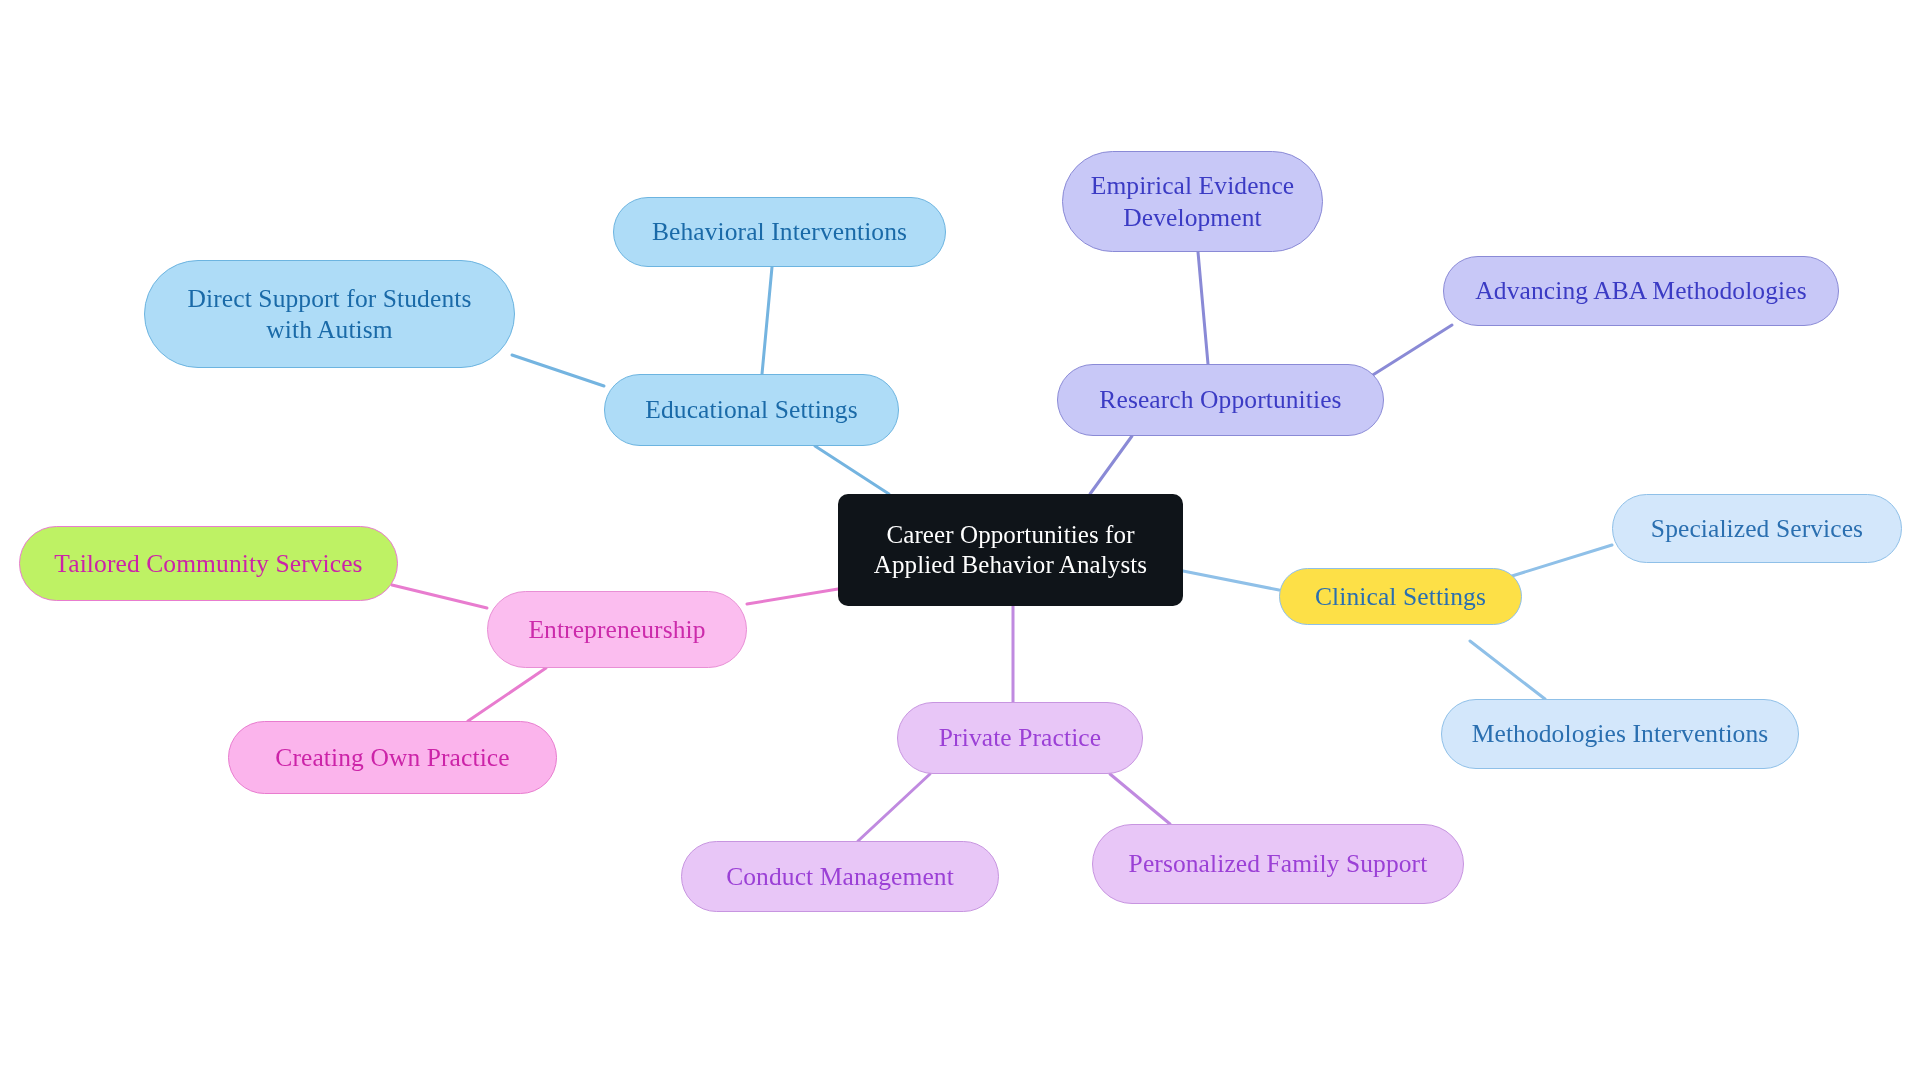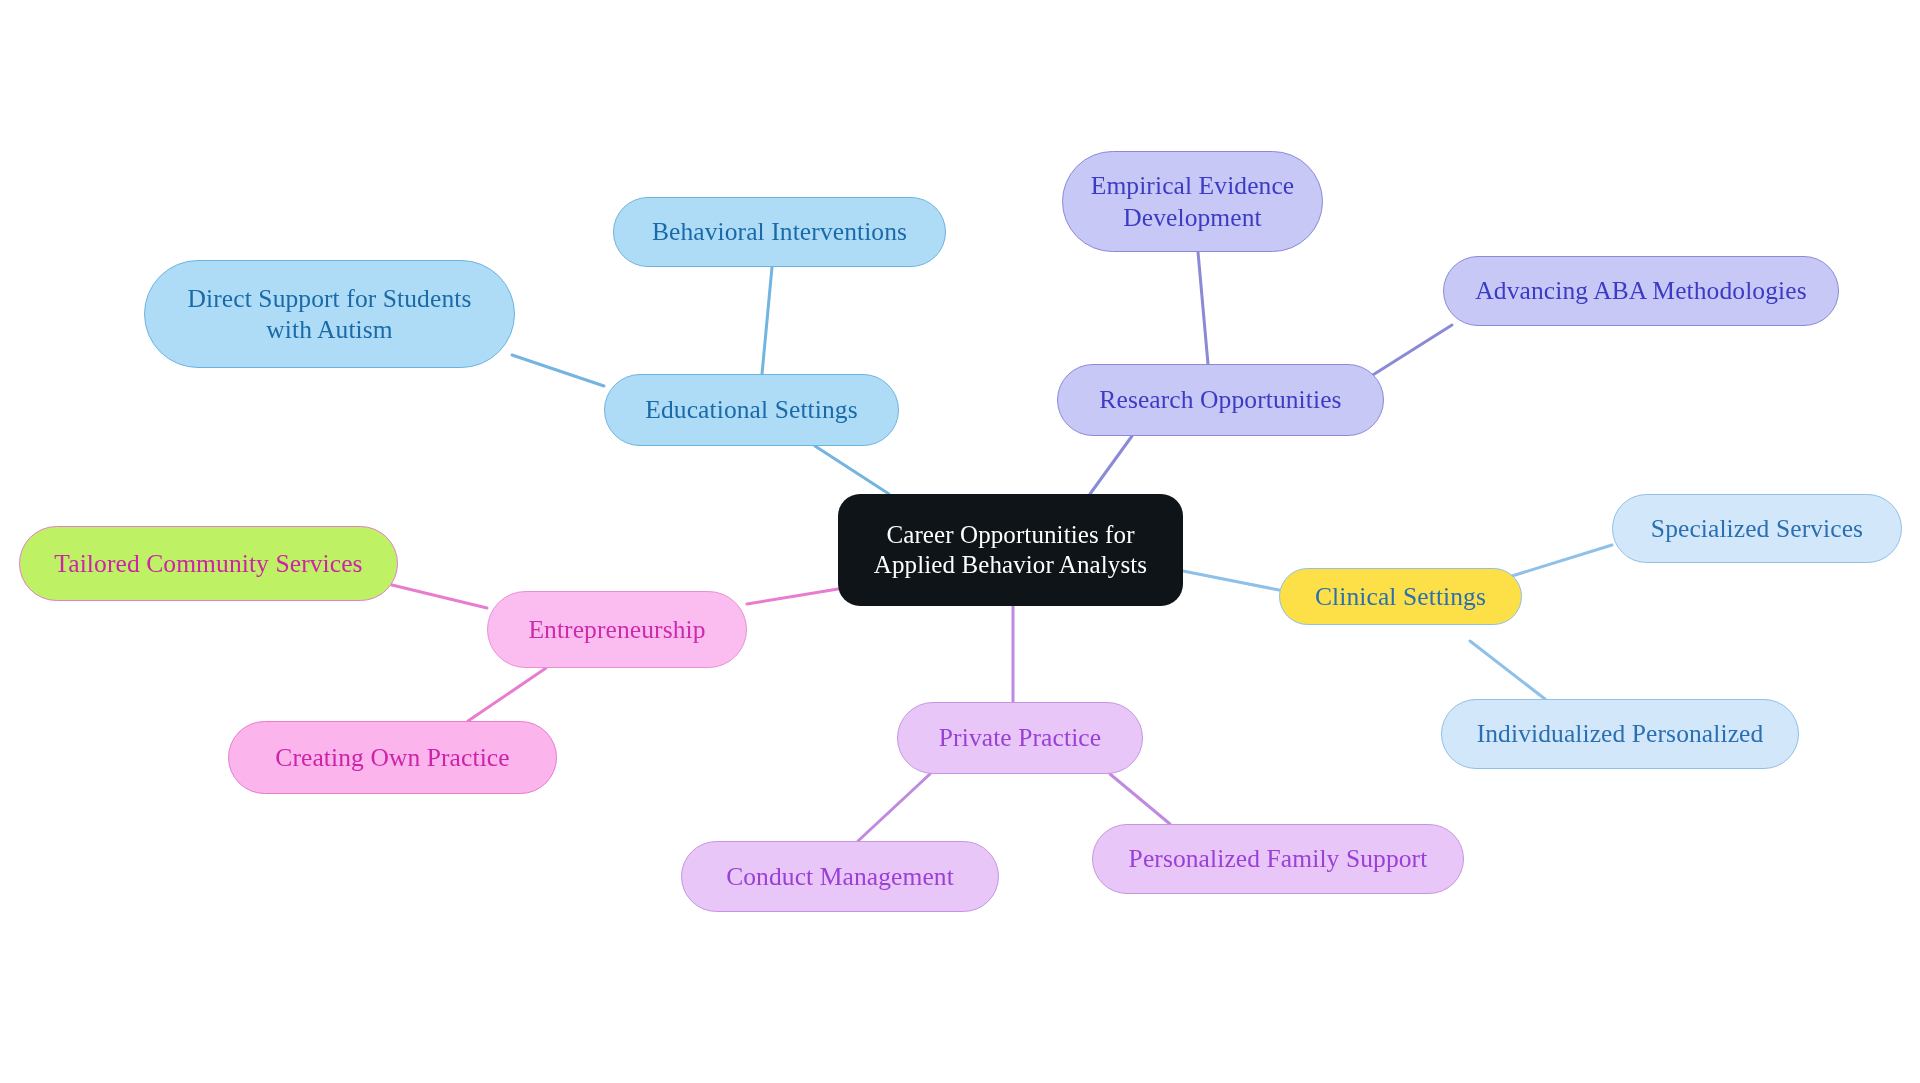--- a/index.html
+++ b/index.html
@@ -33,21 +33,21 @@
     text-align: center;
     border-radius: 999px;
     border-width: 1.5px;
     border-style: solid;
     line-height: 1.22;
     white-space: pre-line;
     padding: 0 10px;
     font-family: Liberation Serif, serif;
   }
   .node.root {
-    border-radius: 22px;
+    border-radius: 10px;
     border: none;
     color: #ffffff;
     background: #0f1419;
     font-size: 25px;
     letter-spacing: 0.1px;
   }
   .node.leaf, .node.branch {
     font-size: 25.5px;
     letter-spacing: 0.1px;
   }
@@ -79,21 +79,21 @@
       <div class="node branch" style="left: 604px; top: 374px; width: 295px; height: 72px; background: rgb(174, 220, 247); border-color: rgb(108, 180, 224); color: rgb(26, 106, 168);"><span>Educational Settings</span></div>
       <div class="node branch" style="left: 613px; top: 197px; width: 333px; height: 70px; background: rgb(174, 220, 247); border-color: rgb(108, 180, 224); color: rgb(26, 106, 168);"><span>Behavioral Interventions</span></div>
       <div class="node branch" style="left: 144px; top: 260px; width: 371px; height: 108px; background: rgb(174, 220, 247); border-color: rgb(108, 180, 224); color: rgb(26, 106, 168);"><span>Direct Support for Students
 with Autism</span></div>
       <div class="node branch" style="left: 1057px; top: 364px; width: 327px; height: 72px; background: rgb(200, 200, 247); border-color: rgb(138, 138, 214); color: rgb(59, 59, 196);"><span>Research Opportunities</span></div>
       <div class="node branch" style="left: 1062px; top: 151px; width: 261px; height: 101px; background: rgb(200, 200, 247); border-color: rgb(138, 138, 214); color: rgb(59, 59, 196);"><span>Empirical Evidence
 Development</span></div>
       <div class="node branch" style="left: 1443px; top: 256px; width: 396px; height: 70px; background: rgb(200, 200, 247); border-color: rgb(138, 138, 214); color: rgb(59, 59, 196); justify-content: center;"><span>Advancing ABA Methodologies</span></div>
       <div class="node branch" style="left: 1279px; top: 568px; width: 243px; height: 57px; background: #fde047; border-color: rgb(143, 192, 232); color: rgb(42, 111, 176);"><span>Clinical Settings</span></div>
       <div class="node branch" style="left: 1612px; top: 494px; width: 290px; height: 69px; background: rgb(211, 231, 251); border-color: rgb(143, 192, 232); color: rgb(42, 111, 176);"><span>Specialized Services</span></div>
-      <div class="node branch" style="left: 1441px; top: 699px; width: 358px; height: 70px; background: rgb(211, 231, 251); border-color: rgb(143, 192, 232); color: rgb(42, 111, 176);"><span>Individualized Personalized</span></div>
+      <div class="node branch" style="left: 1441px; top: 699px; width: 358px; height: 70px; background: rgb(211, 231, 251); border-color: rgb(143, 192, 232); color: rgb(42, 111, 176);"><span>Methodologies Interventions</span></div>
       <div class="node branch" style="left: 897px; top: 702px; width: 246px; height: 72px; background: rgb(232, 198, 247); border-color: rgb(199, 149, 224); color: rgb(155, 64, 214);"><span>Private Practice</span></div>
       <div class="node branch" style="left: 681px; top: 841px; width: 318px; height: 71px; background: rgb(232, 198, 247); border-color: rgb(199, 149, 224); color: rgb(155, 64, 214);"><span>Conduct Management</span></div>
-      <div class="node branch" style="left: 1092px; top: 824px; width: 372px; height: 70px; background: rgb(232, 198, 247); border-color: rgb(199, 149, 224); color: rgb(155, 64, 214);"><span>Personalized Family Support</span></div>
+      <div class="node branch" style="left: 1092px; top: 824px; width: 372px; height: 80px; background: rgb(232, 198, 247); border-color: rgb(199, 149, 224); color: rgb(155, 64, 214);"><span>Personalized Family Support</span></div>
       <div class="node branch" style="left: 487px; top: 591px; width: 260px; height: 77px; background: rgb(251, 189, 239); border-color: rgb(232, 143, 213); color: rgb(204, 43, 171);"><span>Entrepreneurship</span></div>
       <div class="node branch" style="left: 19px; top: 526px; width: 379px; height: 75px; background: #bef264; border-color: rgb(232, 124, 207); color: rgb(204, 35, 168);"><span>Tailored Community Services</span></div>
       <div class="node branch" style="left: 228px; top: 721px; width: 329px; height: 73px; background: rgb(251, 180, 236); border-color: rgb(232, 124, 207); color: rgb(204, 35, 168);"><span>Creating Own Practice</span></div>
     </div>
 </div>
 
 </body></html>

